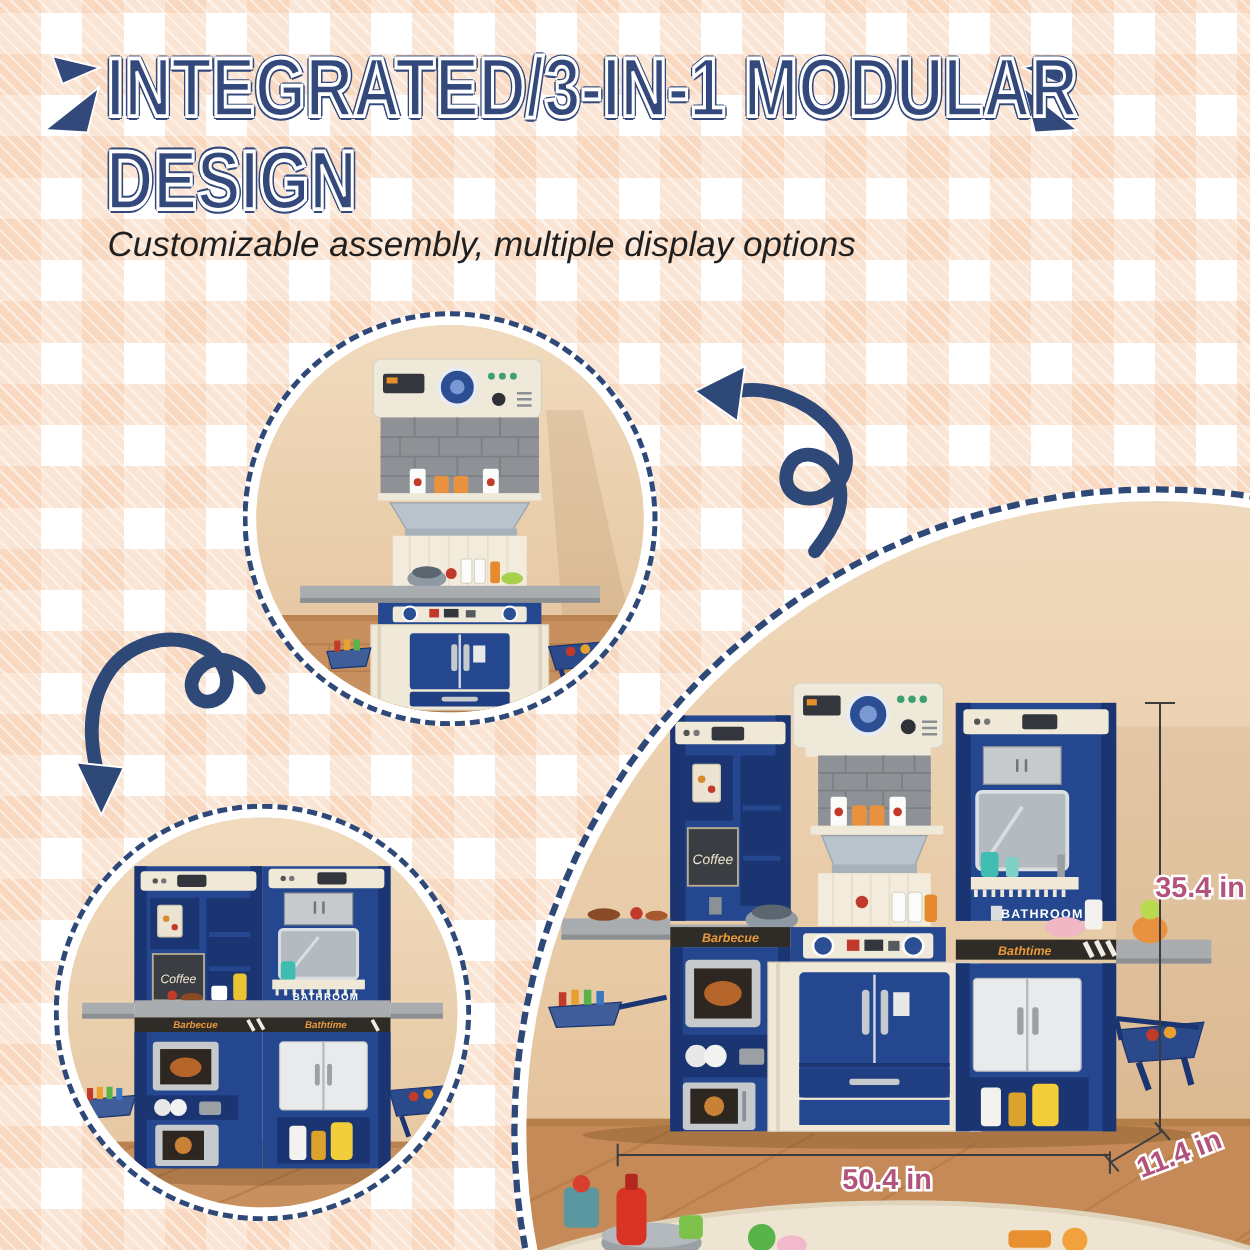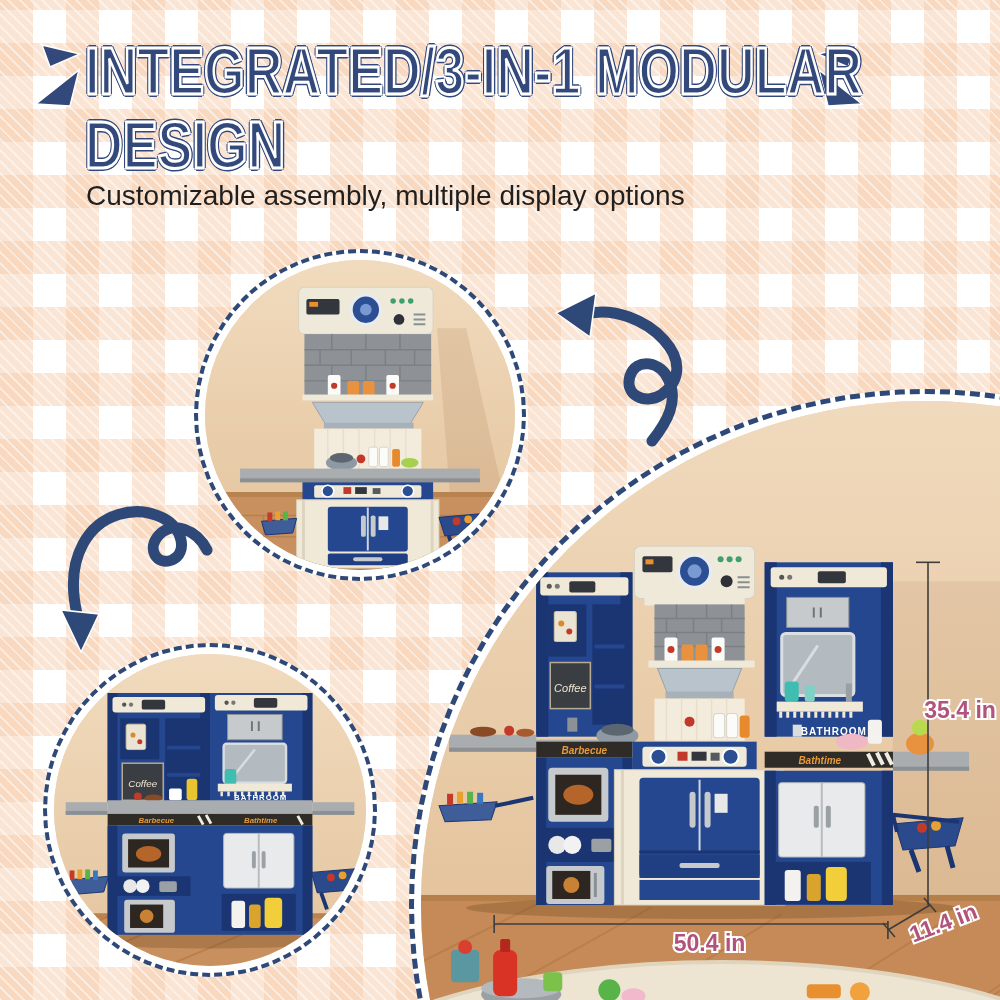--- a/index.html
+++ b/index.html
@@ -16,21 +16,21 @@
   .headline{
     position:absolute;left:85px;top:34px;
     color:#33497b;font-weight:bold;font-size:67px;line-height:74px;
     letter-spacing:0px;transform:scaleX(.78);transform-origin:left top;
     -webkit-text-stroke:3px #ffffff;
     text-shadow:3px 0 #33497b,-3px 0 #33497b,0 3px #33497b,0 -3px #33497b,
       2px 2px #33497b,-2px 2px #33497b,2px -2px #33497b,-2px -2px #33497b;
     white-space:nowrap;
   }
   .subtitle{
-    position:absolute;left:86px;top:180px;font-size:28px;color:#1f1f1f;white-space:nowrap;
+    position:absolute;left:86px;top:180px;font-size:28px;color:#1f1f1f;white-space:nowrap;font-style:italic;
   }
   .tri{position:absolute;width:58px;height:66px;}
   .tri-left{left:26px;top:42px;}
   .tri-right{left:814px;top:42px;transform:scaleX(-1);}
   
   .inset{
     position:absolute;border-radius:50%;background:#fff;
     border:4px dashed #2e4878;padding:7px;box-sizing:border-box;
   }
   .inset .photo{

